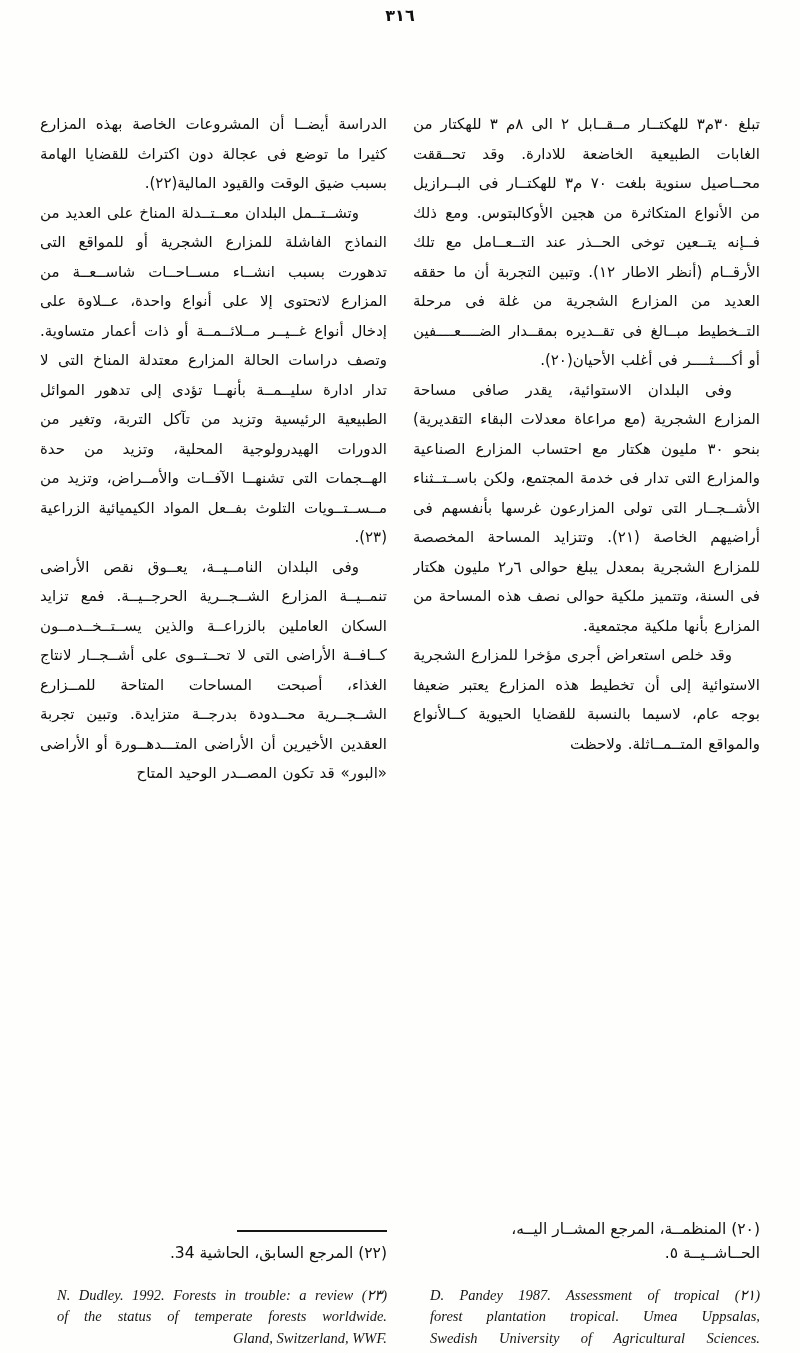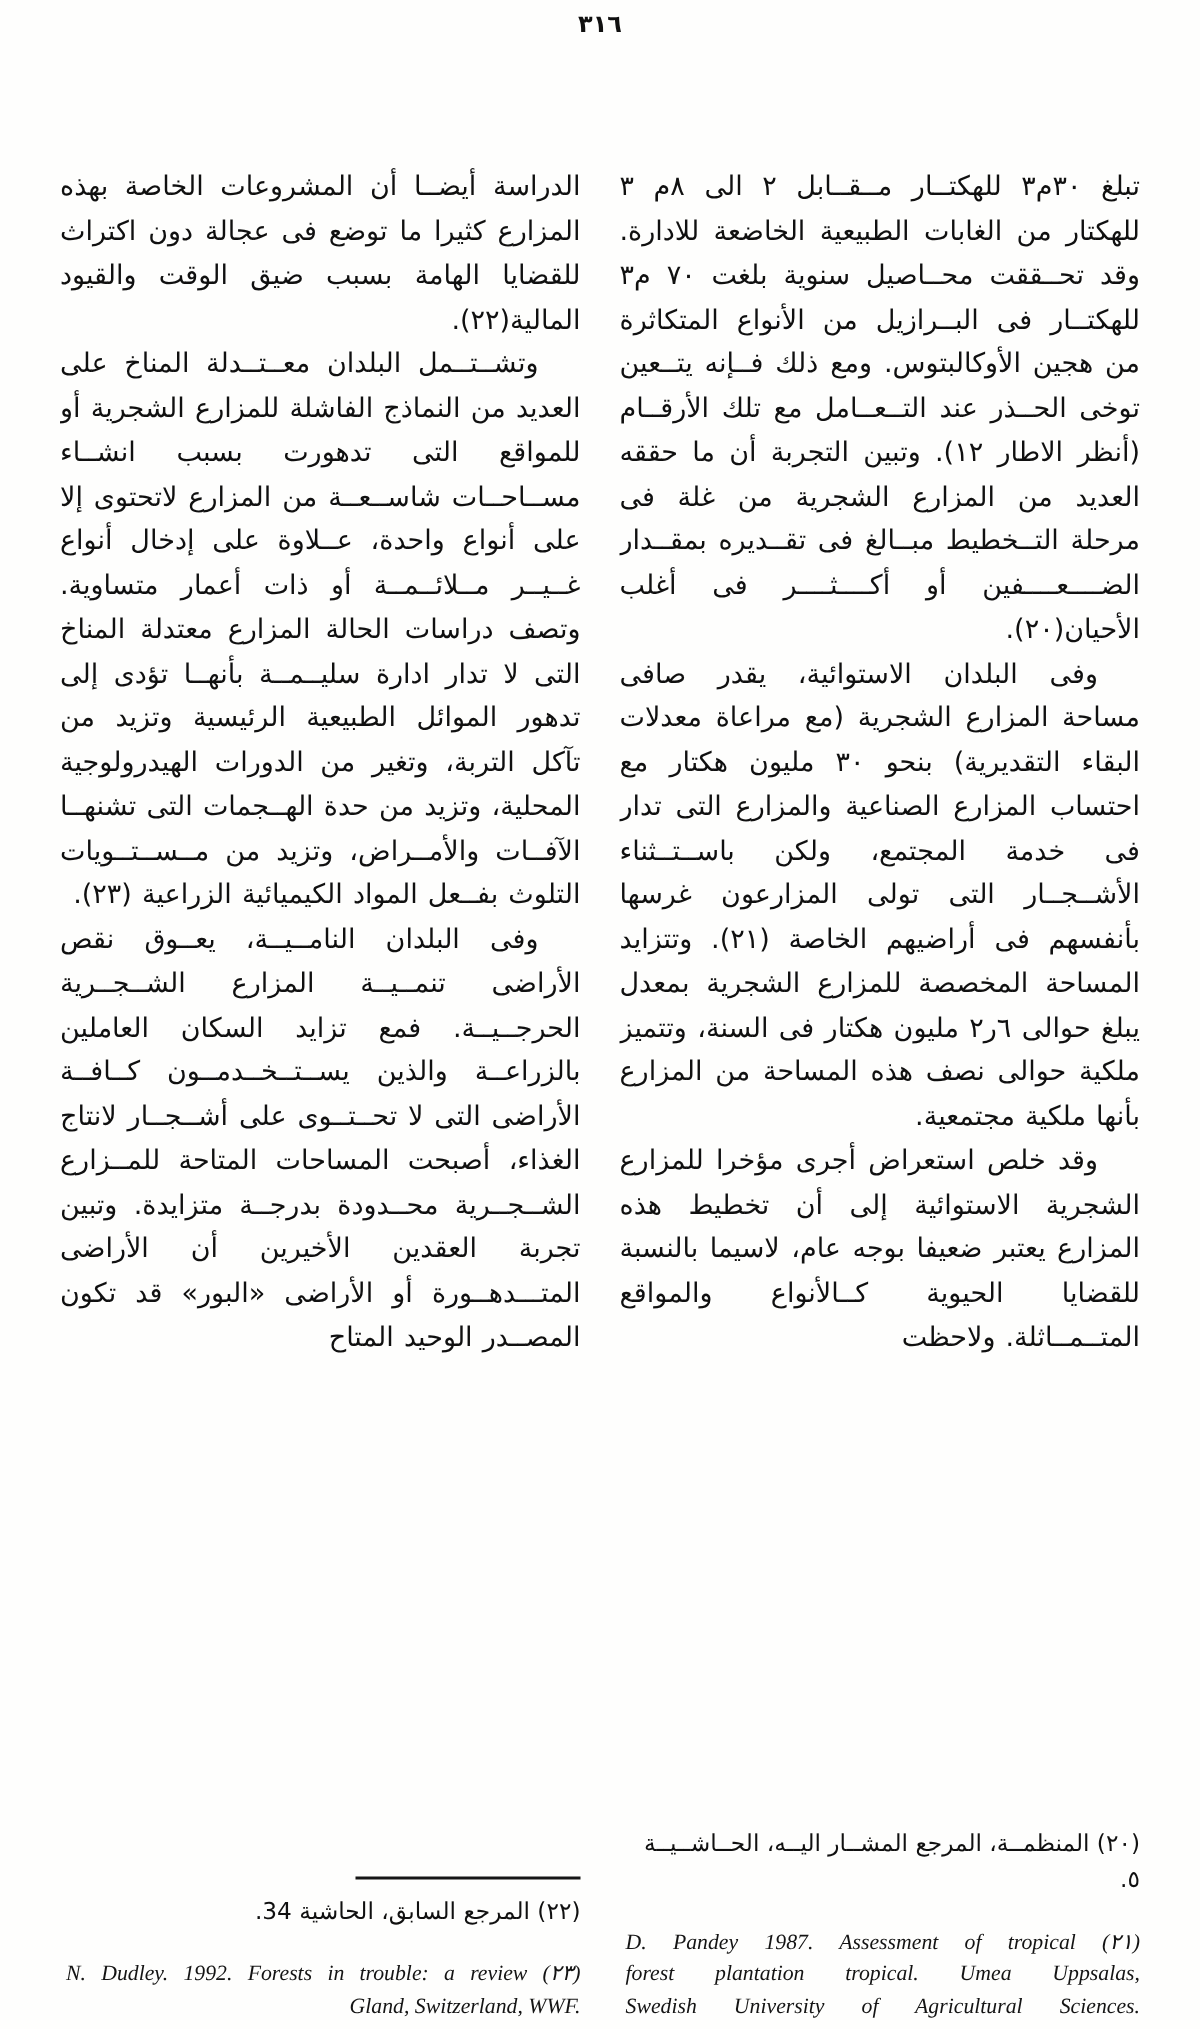--- a/index.html
+++ b/index.html
@@ -45,31 +45,31 @@
   }
   .body-text {
     max-height: 1095px;
     overflow: hidden;
   }
   .para {
     margin: 0;
     direction: rtl;
     unicode-bidi: embed;
     text-align: justify;
-    font-size: 18px;
+    font-size: 15px;
     line-height: 29.5px;
     word-spacing: 1px;
   }
   .para.indent {
     text-indent: 28px;
   }
   .footnotes {
     position: absolute;
     bottom: 4px;
-    left: 4px;
+    left: 17px;
     right: 0;
     direction: rtl;
   }
   .fn-rule {
     width: 150px;
     height: 2px;
     background: #161616;
     margin-bottom: 9px;
   }
   .fn-arabic {
@@ -124,19 +124,20 @@
         <p class="para">الدراسة أيضــا أن المشروعات الخاصة بهذه المزارع كثيرا ما توضع فى عجالة دون اكتراث للقضايا الهامة بسبب ضيق الوقت والقيود المالية(٢٢).</p>
         <p class="para indent">وتشــتــمل البلدان معــتــدلة المناخ على العديد من النماذج الفاشلة للمزارع الشجرية أو للمواقع التى تدهورت بسبب انشــاء مســاحــات شاســعــة من المزارع لاتحتوى إلا على أنواع واحدة، عــلاوة على إدخال أنواع غــيــر مــلائــمــة أو ذات أعمار متساوية. وتصف دراسات الحالة المزارع معتدلة المناخ التى لا تدار ادارة سليــمــة بأنهــا تؤدى إلى تدهور الموائل الطبيعية الرئيسية وتزيد من تآكل التربة، وتغير من الدورات الهيدرولوجية المحلية، وتزيد من حدة الهــجمات التى تشنهــا الآفــات والأمــراض، وتزيد من مــســتــويات التلوث بفــعل المواد الكيميائية الزراعية (٢٣).</p>
         <p class="para indent">وفى البلدان النامــيــة، يعــوق نقص الأراضى تنمــيــة المزارع الشــجــرية الحرجــيــة. فمع تزايد السكان العاملين بالزراعــة والذين يســتــخــدمــون كــافــة الأراضى التى لا تحــتــوى على أشــجــار لانتاج الغذاء، أصبحت المساحات المتاحة للمــزارع الشــجــرية محــدودة بدرجــة متزايدة. وتبين تجربة العقدين الأخيرين أن الأراضى المتـــدهــورة أو الأراضى «البور» قد تكون المصــدر الوحيد المتاح</p>
       </div>
 
       <div class="footnotes">
         <div class="fn-rule"></div>
         <div class="fn-arabic">(٢٢) المرجع السابق، الحاشية 34.</div>
         <div class="fn-english">
           <div class="fn-line fj">N. Dudley. 1992. Forests in trouble: a review (٢٣)</div>
+          <div class="fn-line fj">of the status of temperate forests worldwide.</div>
           <div class="fn-line">Gland, Switzerland, WWF.</div>
         </div>
       </div>
     </section>
 
   </div>
 </div>
 
 </body></html>

